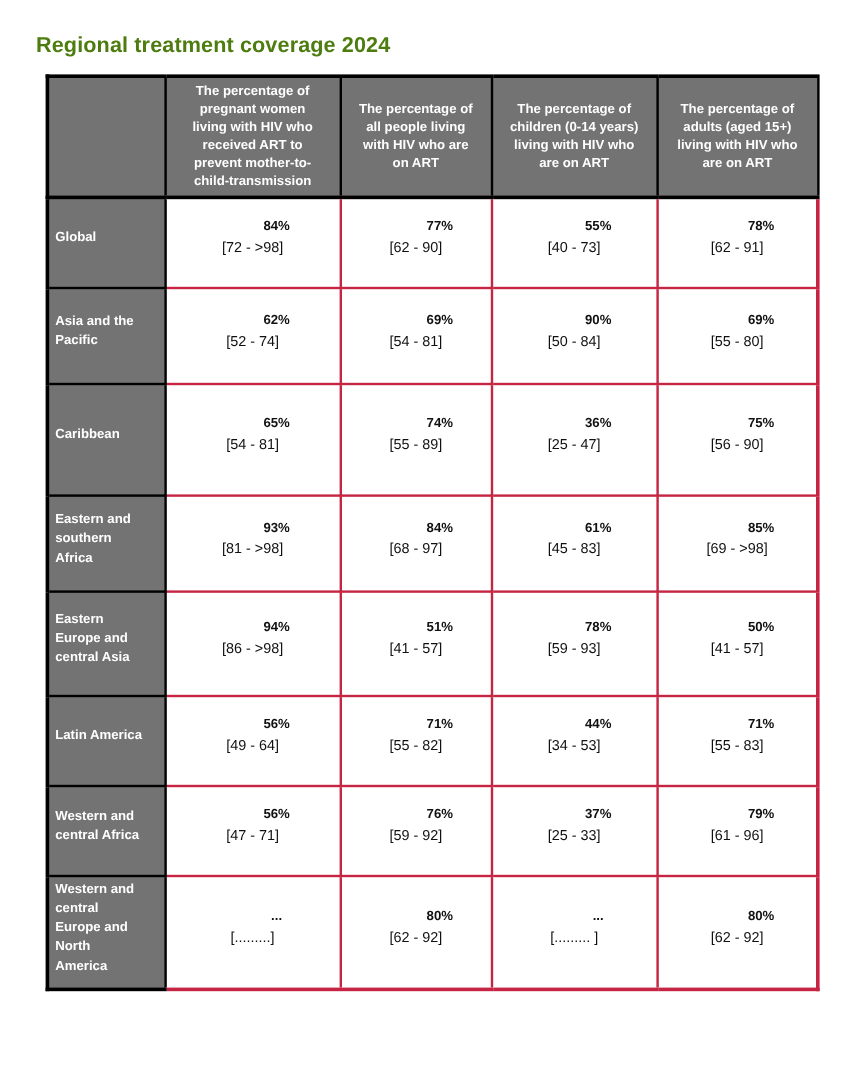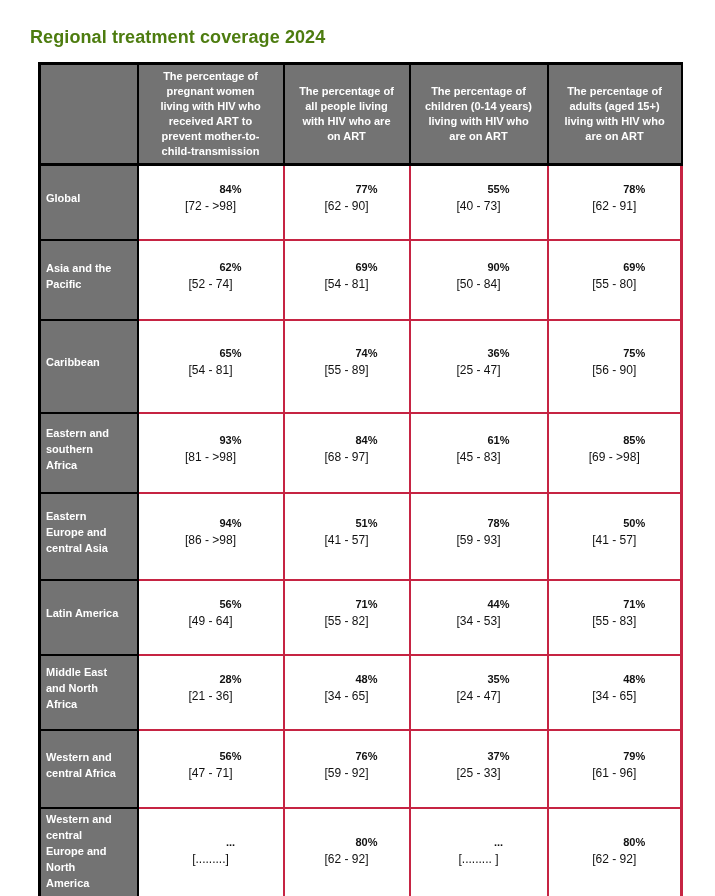--- a/index.html
+++ b/index.html
@@ -223,41 +223,20 @@
       <td class="d">
           <div class="val">44%</div>
           <div class="rng">[34 - 53]</div>
         </td>
       <td class="d lastcol">
           <div class="val">71%</div>
           <div class="rng">[55 - 83]</div>
         </td>
     </tr>
     <tr>
-      <th class="rowlabel">Middle East
-and North
-Africa</th>
-      <td class="d">
-          <div class="val">28%</div>
-          <div class="rng">[21 - 36]</div>
-        </td>
-      <td class="d">
-          <div class="val">48%</div>
-          <div class="rng">[34 - 65]</div>
-        </td>
-      <td class="d">
-          <div class="val">35%</div>
-          <div class="rng">[24 - 47]</div>
-        </td>
-      <td class="d lastcol">
-          <div class="val">48%</div>
-          <div class="rng">[34 - 65]</div>
-        </td>
-    </tr>
-    <tr>
       <th class="rowlabel">Western and
 central Africa</th>
       <td class="d">
           <div class="val">56%</div>
           <div class="rng">[47 - 71]</div>
         </td>
       <td class="d">
           <div class="val">76%</div>
           <div class="rng">[59 - 92]</div>
         </td>

